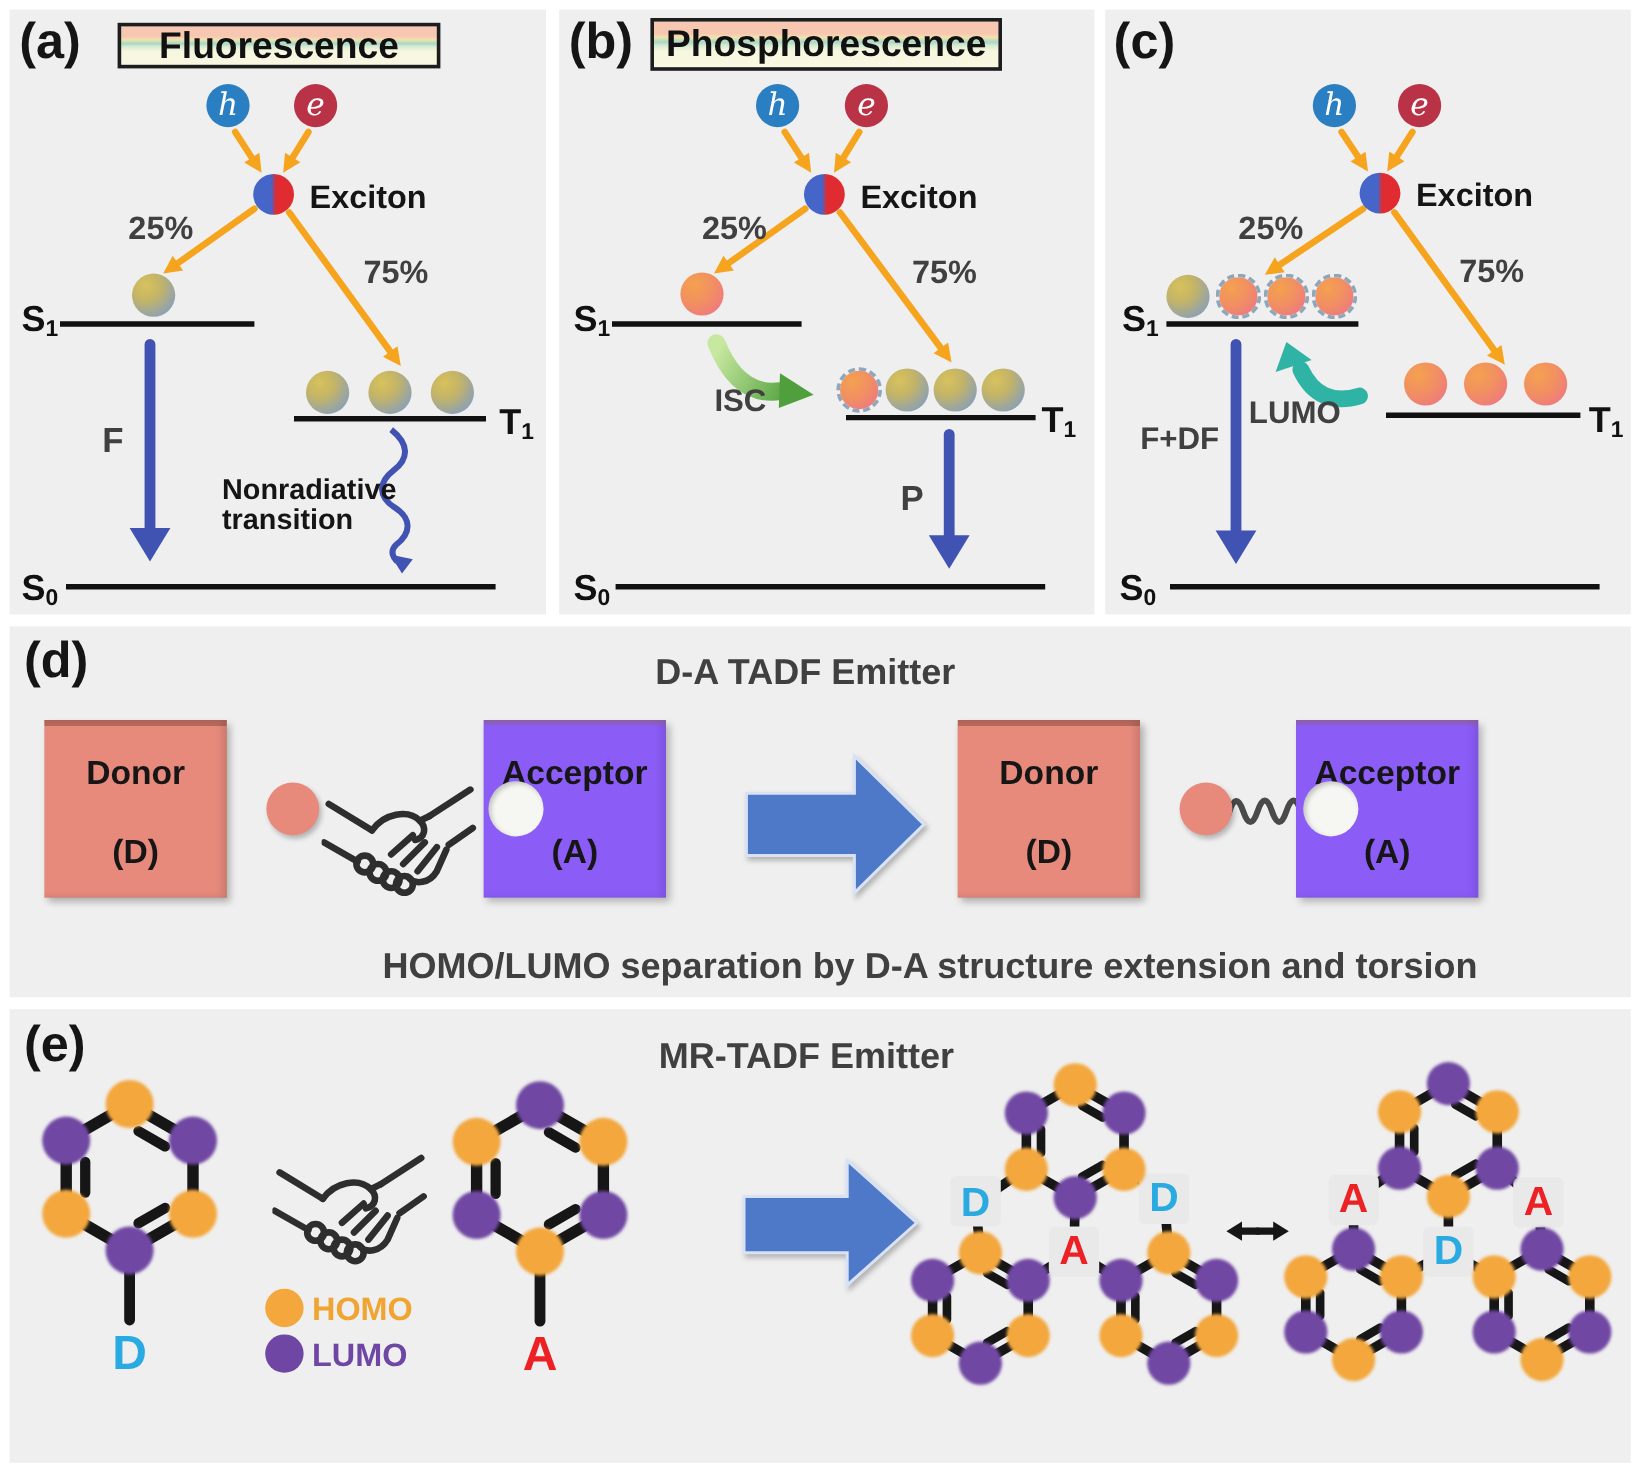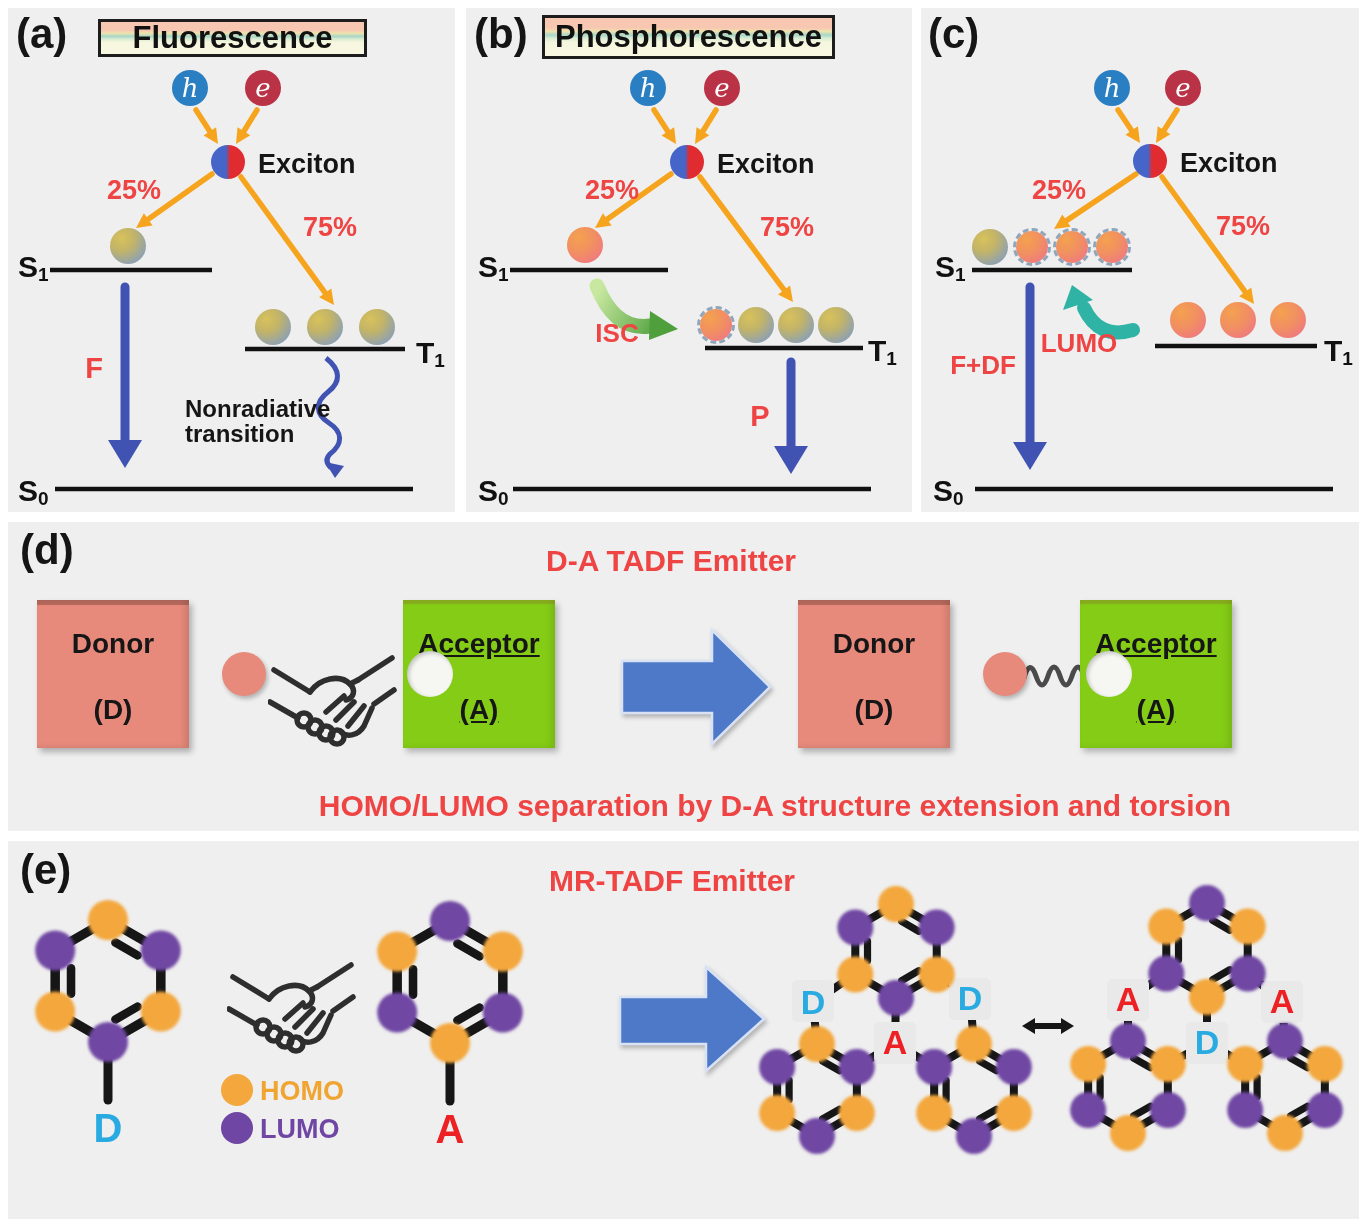--- a/index.html
+++ b/index.html
@@ -1,20 +1,20 @@
 <!DOCTYPE html>
 <html><head>
 <meta charset="utf-8">
 <style>
   html,body{margin:0;padding:0;background:#ffffff;}
   #stage{position:relative;width:1367px;height:1227px;background:#ffffff;overflow:hidden;
          font-family:"Liberation Sans",sans-serif;}
   .panel{position:absolute;background:#efefef;}
   
-  .t{position:absolute;transform:translate(-50%,-50%);font-weight:bold;color:#ef4444;
+  .t{position:absolute;transform:translate(-50%,-50%);font-weight:bold;color:#404040;
      white-space:nowrap;line-height:1.05;}
   
   .tl{position:absolute;font-weight:bold;color:#151515;white-space:nowrap;line-height:1.05;}
   .plabel{font-size:42px;}
   .titlebox{position:absolute;border:3px solid #1d1d1d;box-sizing:border-box;
     background:linear-gradient(180deg,#f8c7b2 0%,#f8c7b2 26%,#efe3ae 35%,#a7d7c7 45%,#d9ecd2 53%,#f7f6df 64%,#f8f7e1 100%);
     display:flex;align-items:center;justify-content:center;font-weight:bold;font-size:31px;color:#111;}
   .circ{position:absolute;border-radius:50%;display:flex;align-items:center;justify-content:center;}
   .carrier{width:36px;height:36px;color:#fff;font-family:"DejaVu Serif",serif;font-style:italic;font-size:26px;}
   .exciton{width:34px;height:34px;background:linear-gradient(90deg,#4565c8 0%,#4565c8 44%,#e02b31 56%,#e02b31 100%);}
@@ -22,22 +22,22 @@
   .gold{background:radial-gradient(circle at 32% 28%,#d8c25c 0%,#c3b467 35%,#8ba0b6 80%,#7e95b5 100%);}
   .pink{background:radial-gradient(circle at 32% 28%,#f4a14f 0%,#f18f62 45%,#ee6e8e 100%);}
   .dashed{width:38px;height:38px;border:3px dashed #8fa6bb;box-sizing:border-box;
           background-clip:padding-box;}
   .lvl span{font-size:30px;} .lvl sub{font-size:19px;font-weight:bold;}
   .lvl{position:absolute;font-weight:bold;color:#111;}
   .puzzle{position:absolute;width:152px;height:148px;display:flex;flex-direction:column;
     align-items:center;justify-content:space-between;padding:28px 0 22px 0;box-sizing:border-box;
     font-weight:bold;font-size:28px;color:#161616;
     box-shadow:3px 4px 6px rgba(0,0,0,.28), inset 0 5px 0 rgba(92,44,34,.35), inset -4px 0 6px rgba(0,0,0,.12);}
-  .donor{background:#e78a7c;} .acceptor{background:#84cc16;
-    box-shadow:3px 4px 6px rgba(0,0,0,.25), inset 0 4px 0 rgba(150,110,50,.30), inset -4px 0 6px rgba(0,0,0,.10);text-decoration:underline;}
+  .donor{background:#e78a7c;} .acceptor{background:#8b5cf6;
+    box-shadow:3px 4px 6px rgba(0,0,0,.25), inset 0 4px 0 rgba(150,110,50,.30), inset -4px 0 6px rgba(0,0,0,.10);}
   .tab{position:absolute;width:44px;height:44px;border-radius:50%;background:#e78a7c;
        box-shadow:2px 3px 4px rgba(0,0,0,.25);}
   .notch{position:absolute;width:46px;height:46px;border-radius:50%;background:#f6f6f3;
        box-shadow:inset 2px 2px 4px rgba(0,0,0,.22);}
   .legend-dot{position:absolute;width:32px;height:32px;border-radius:50%;filter:blur(.4px);}
   svg#overlay{position:absolute;left:0;top:0;z-index:3;pointer-events:none;}
   .htm{z-index:4;}
   .shadowed{filter:drop-shadow(2px 3px 2px rgba(0,0,0,.25));}
 </style>
 </head>

